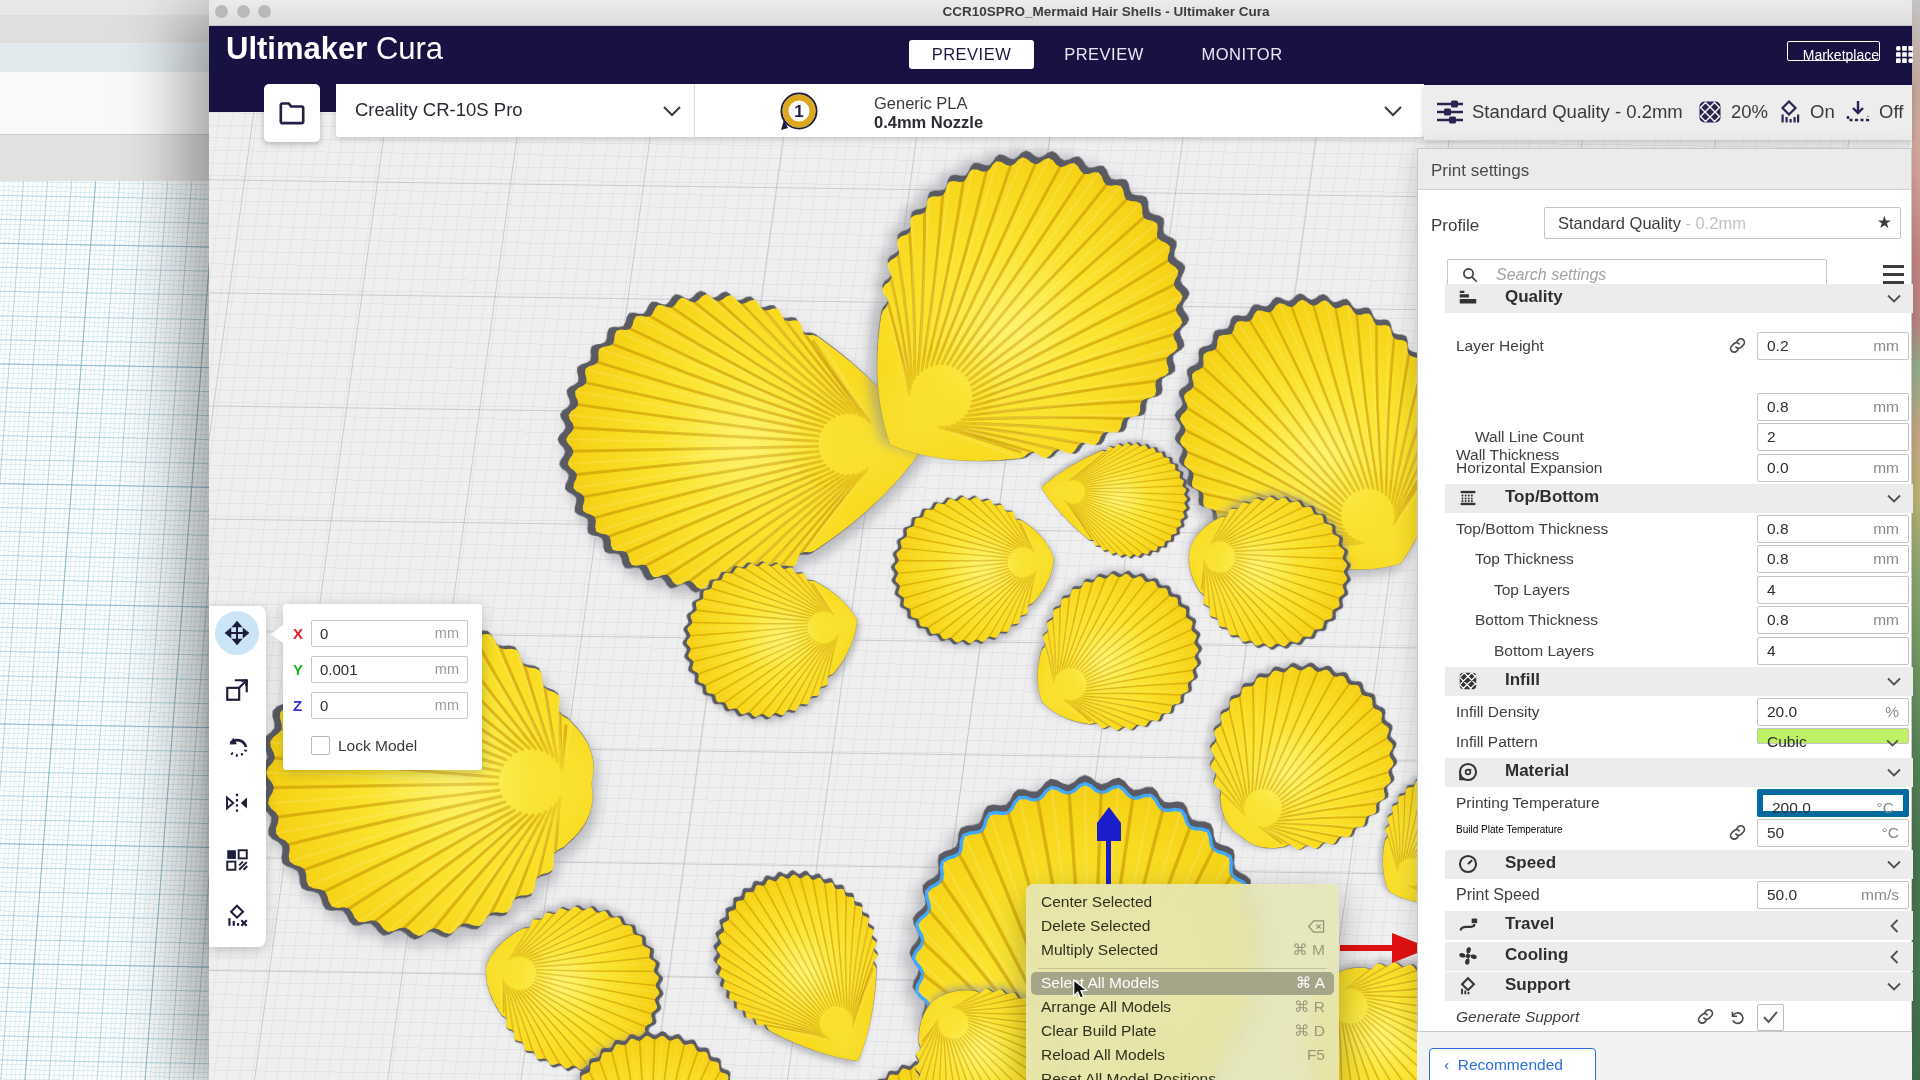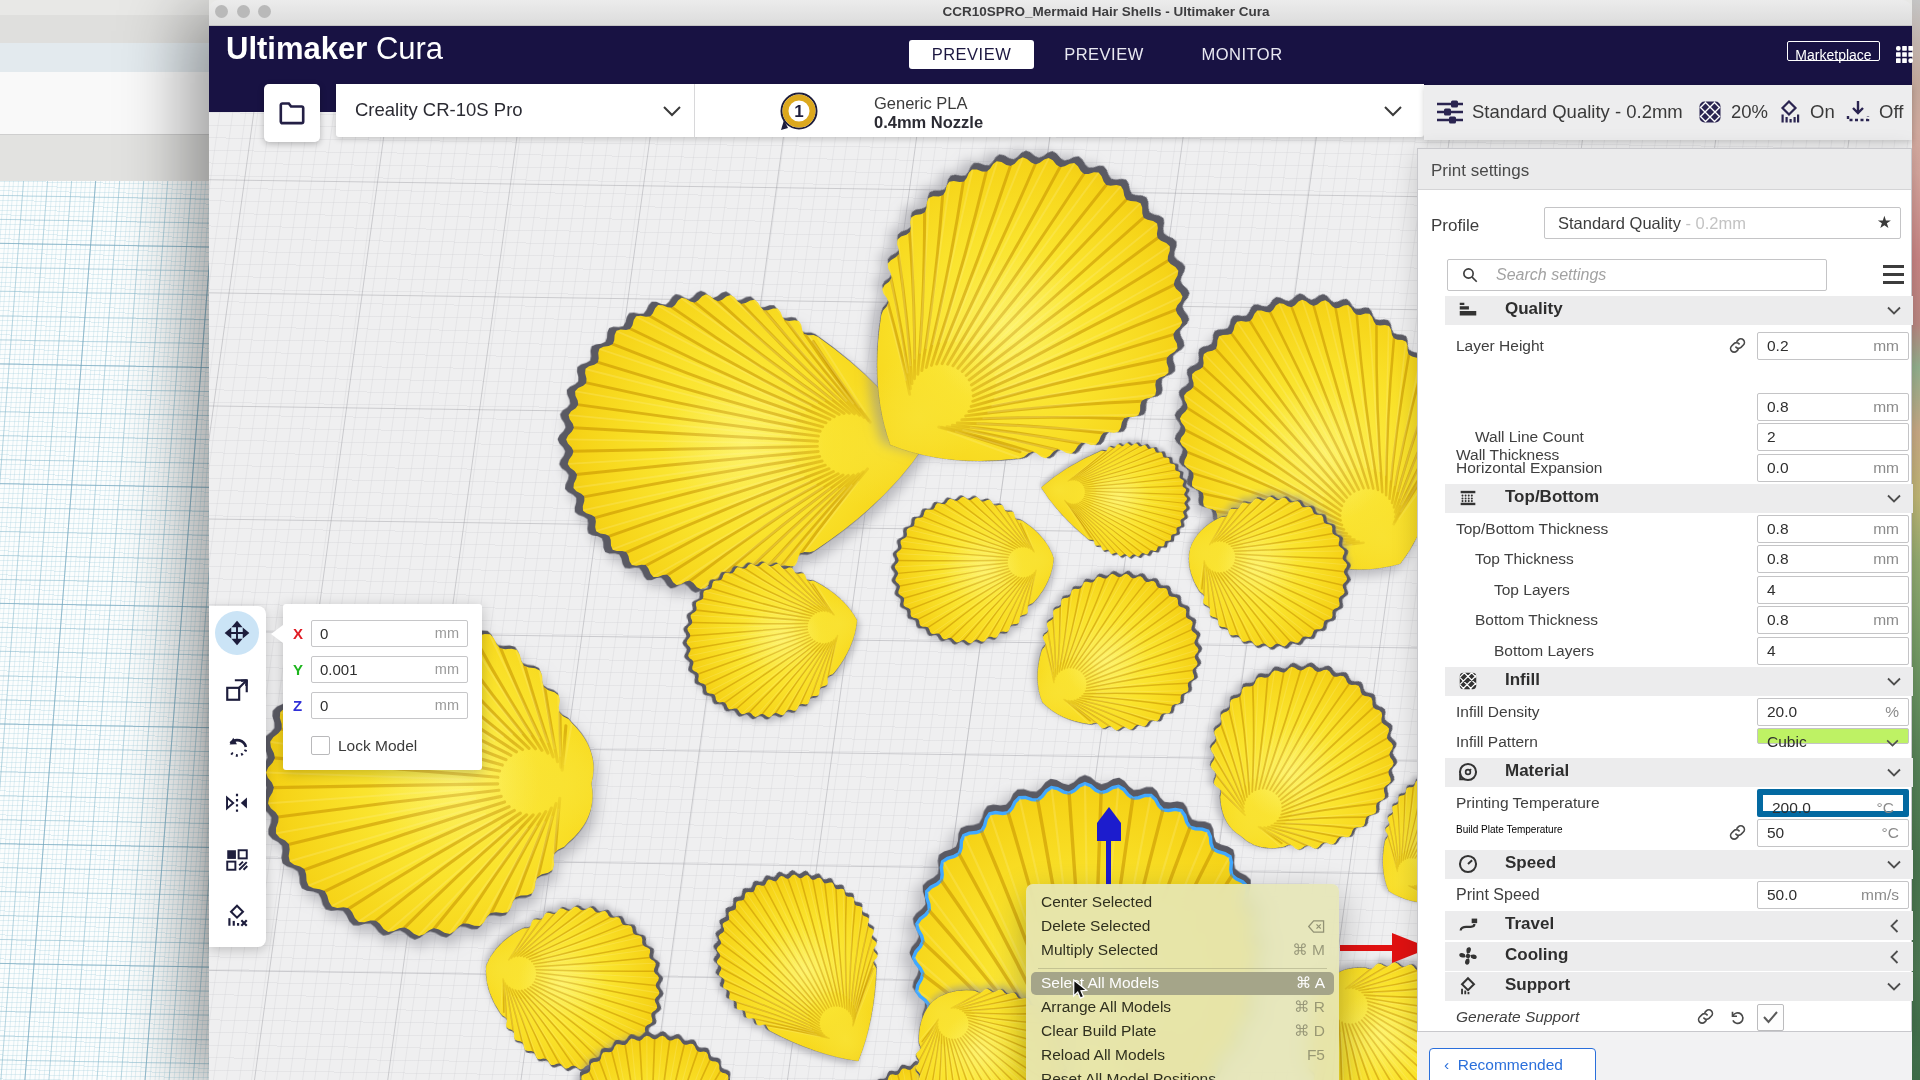--- a/index.html
+++ b/index.html
@@ -1380,21 +1380,21 @@
 <div style="position:absolute;left:209px;top:0;width:1703px;height:26px;background:linear-gradient(#ececec,#dcdcdc);border-radius:10px 10px 0 0;border-bottom:1px solid #c4c4c4;box-sizing:border-box"></div>
 <div style="position:absolute;left:215px;top:5px;width:13px;height:13px;border-radius:50%;background:#b9b9b9"></div>
 <div style="position:absolute;left:237px;top:5px;width:13px;height:13px;border-radius:50%;background:#b9b9b9"></div>
 <div style="position:absolute;left:258px;top:5px;width:13px;height:13px;border-radius:50%;background:#b9b9b9"></div>
 <div style="position:absolute;left:706px;top:4px;width:800px;text-align:center;font-size:13.5px;font-weight:bold;color:#3d3d3f">CCR10SPRO_Mermaid Hair Shells - Ultimaker Cura</div>
 <div style="position:absolute;left:209px;top:26px;width:1703px;height:86px;background:#181243"></div>
 <div style="position:absolute;left:226px;top:31px;font-size:31px;color:#fff"><span style="font-weight:800">Ultimaker</span> <span style="font-weight:300">Cura</span></div>
 <div style="position:absolute;left:909px;top:40px;width:125px;height:29px;background:#fff;border-radius:3px;text-align:center;line-height:29px;font-size:16.5px;letter-spacing:0.5px;color:#1c1740">PREVIEW</div>
 <div style="position:absolute;left:1040px;top:40px;width:128px;height:29px;text-align:center;line-height:29px;font-size:16.5px;letter-spacing:0.5px;color:#e9e9f2">PREVIEW</div>
 <div style="position:absolute;left:1178px;top:40px;width:128px;height:29px;text-align:center;line-height:29px;font-size:16.5px;letter-spacing:0.5px;color:#e9e9f2">MONITOR</div>
-<div style="position:absolute;left:1787px;top:41px;width:93px;height:20px;border:1.5px solid #fff;border-radius:2px;box-sizing:border-box;text-align:center;line-height:27px;font-size:14px;color:#fff">Marketplace</div>
+<div style="position:absolute;left:1787px;top:41px;width:93px;height:20px;border:1.5px solid #fff;border-radius:2px;box-sizing:border-box;text-align:right;line-height:27px;font-size:14px;color:#fff">Marketplace</div>
 <svg width="17" height="17" viewBox="0 0 22 22" style="position:absolute;left:1896px;top:46px">
     <rect x="0" y="0" width="6" height="6" rx="2.6" fill="#fff"></rect>
     <rect x="8" y="0" width="6" height="6" rx="0.8" fill="#fff"></rect>
     <rect x="16" y="0" width="6" height="6" rx="0.8" fill="#fff"></rect>
     <rect x="0" y="8" width="6" height="6" rx="0.8" fill="#fff"></rect>
     <rect x="8" y="8" width="6" height="6" rx="0.8" fill="#fff"></rect>
     <rect x="16" y="8" width="6" height="6" rx="0.8" fill="#fff"></rect>
     <rect x="0" y="16" width="6" height="6" rx="0.8" fill="#fff"></rect>
     <rect x="8" y="16" width="6" height="6" rx="0.8" fill="#fff"></rect>
     <rect x="16" y="16" width="6" height="6" rx="2.6" fill="#fff"></rect>
@@ -1523,21 +1523,21 @@
         <circle cx="10" cy="10" r="6.2" fill="none" stroke="#3c3c3c" stroke-width="2.2"></circle>
         <path d="M14.8 14.8L21 21" stroke="#3c3c3c" stroke-width="2.2"></path>
       </svg>
       <div style="position:absolute;left:48px;top:6px;font-size:16px;font-style:italic;color:#a2a2a2">Search settings</div>
     </div>
     <div style="position:absolute;left:465px;top:115px;width:21px;height:20px">
       <div style="position:absolute;top:1px;width:21px;height:2.6px;background:#3c3c3c"></div>
       <div style="position:absolute;top:9px;width:21px;height:2.6px;background:#3c3c3c"></div>
       <div style="position:absolute;top:17px;width:21px;height:2.6px;background:#3c3c3c"></div>
     </div>
-    <div style="position:absolute;left:27px;top:147px;width:468px;height:29px;background:#ececed">
+    <div style="position:absolute;left:27px;top:135px;width:468px;height:29px;background:#ececed">
       <svg width="22" height="22" viewBox="0 0 24 24" style="position:absolute;left:12px;top:3px">
         <path d="M3 13h18v5H3z M3 8h10v3.5H3z M3 4h5v2.5H3z" fill="#333"></path>
       </svg>
       <div style="position:absolute;left:60px;top:3px;font-size:17px;font-weight:bold;color:#2e2e2e">Quality</div>
       <svg width="14" height="9" viewBox="0 0 14 9" style="position:absolute;right:12px;top:10px">
         <path d="M1 1.5l6 6 6-6" fill="none" stroke="#4e4e4e" stroke-width="1.8"></path>
       </svg>
     </div>
     <div style="position:absolute;left:38px;top:188px;font-size:15.5px;color:#404040;">Layer Height</div>
     <svg width="19" height="19" viewBox="0 0 24 24" style="position:absolute;left:310px;top:187px">

